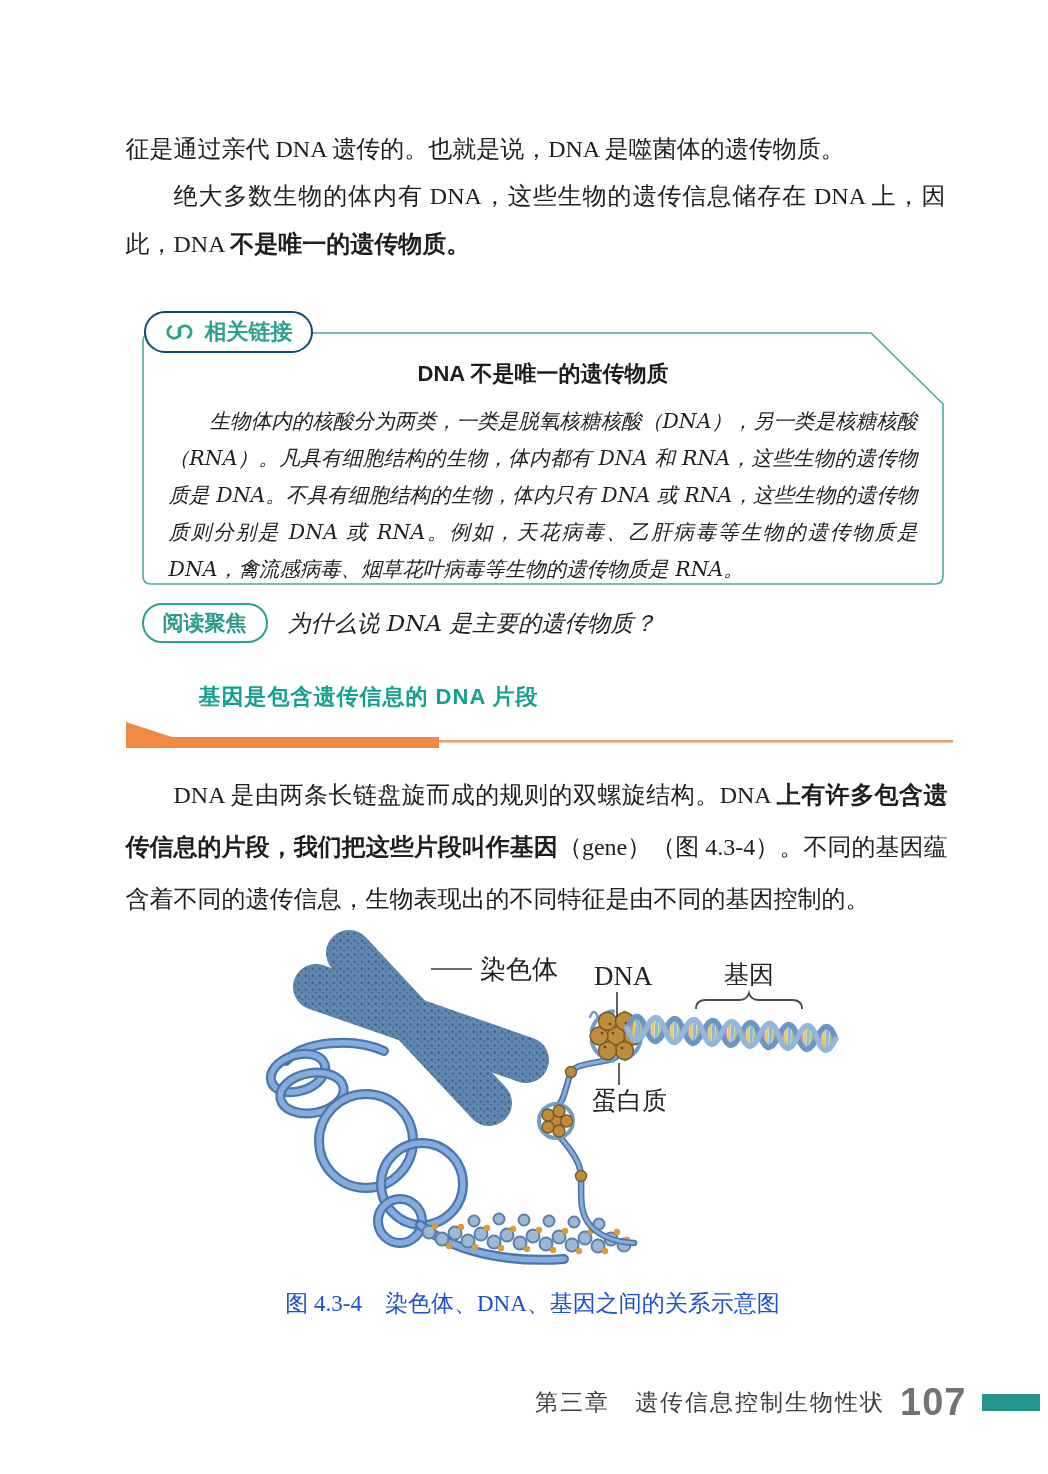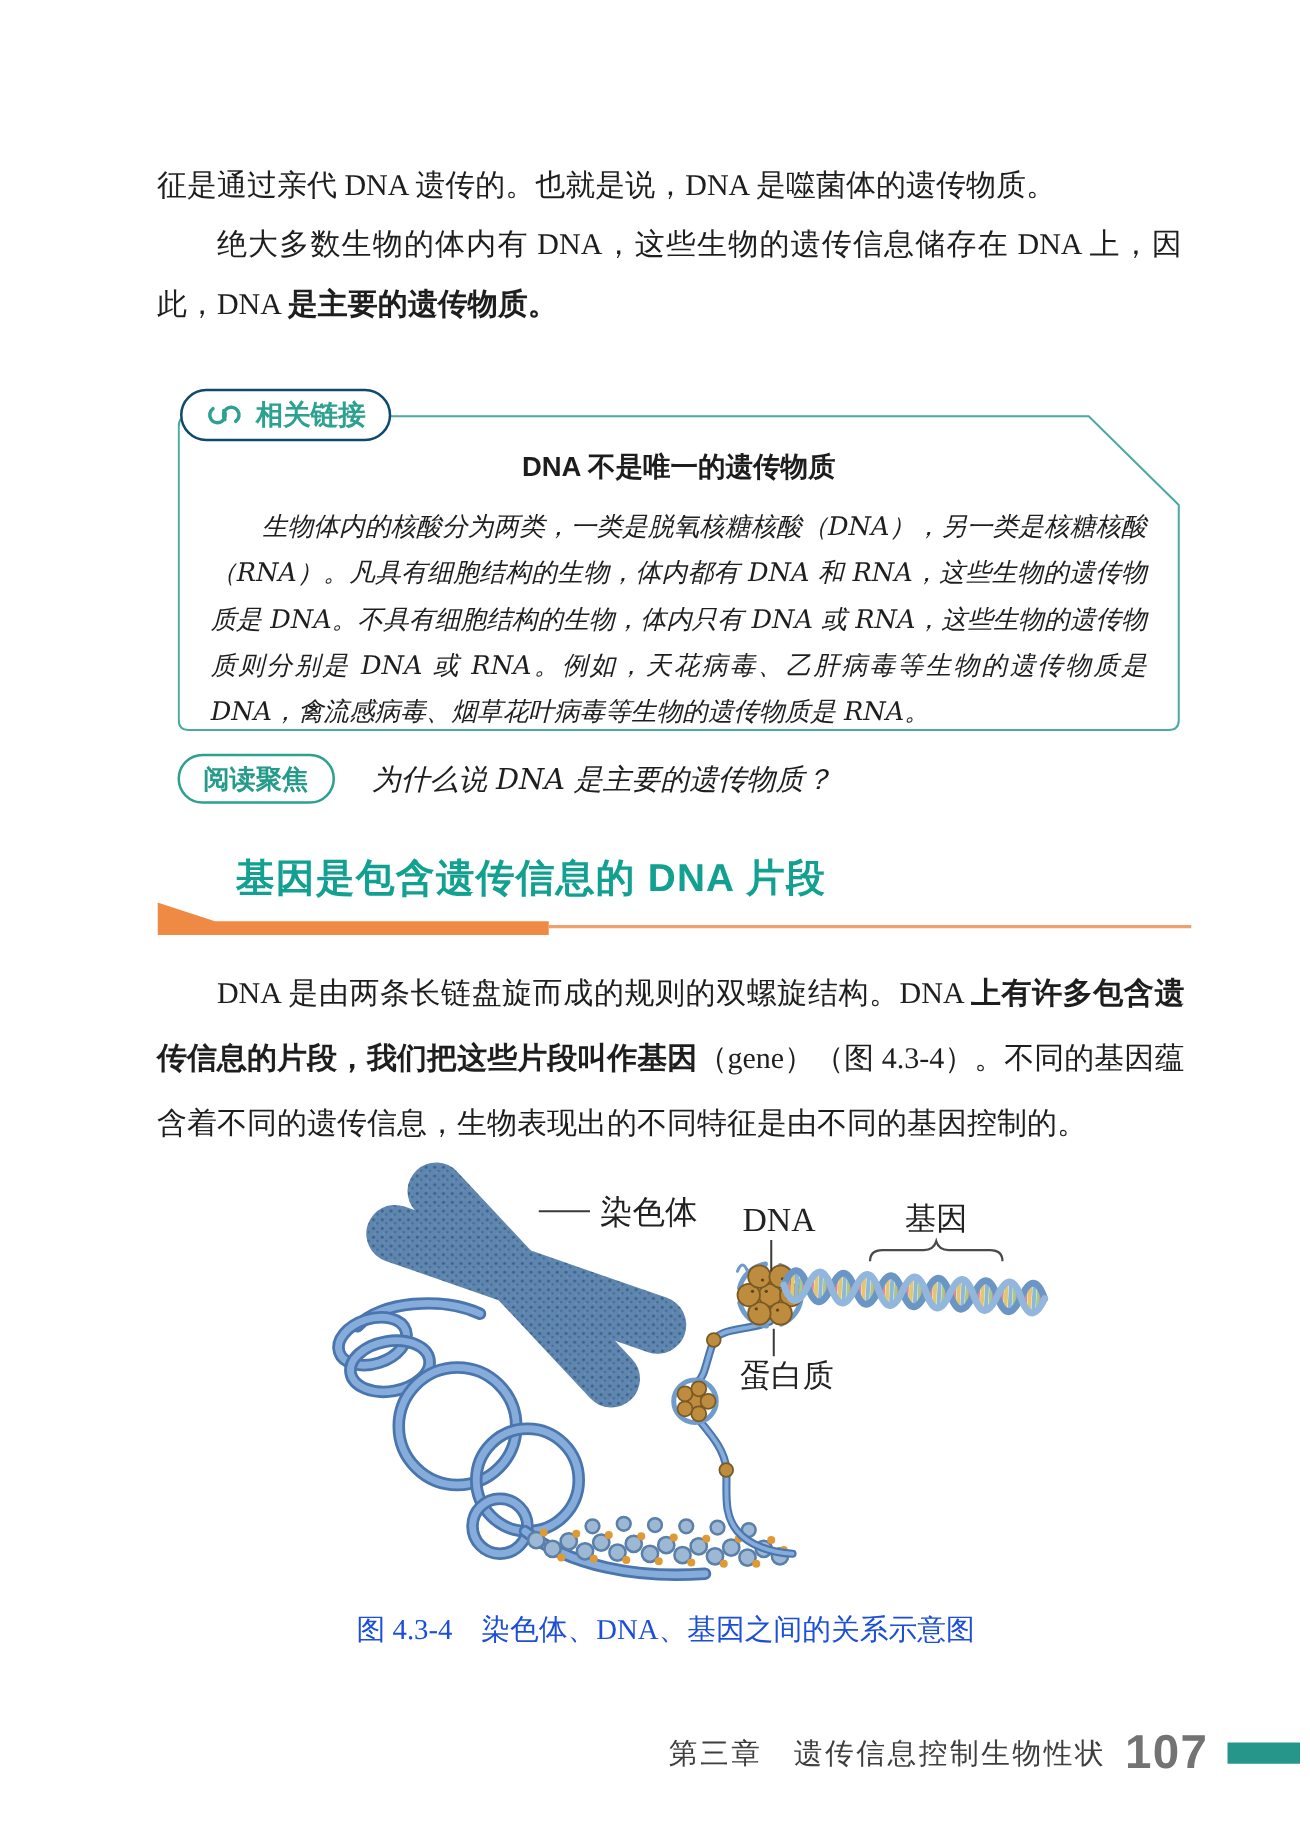--- a/index.html
+++ b/index.html
@@ -25,27 +25,27 @@
              border:2px solid #0c4a6e; border-radius:22px; background:#fff;
              display:flex; align-items:center; gap:9px;
              color:#2ca18f; font-size:22px; }
   .box-title { position:relative; text-align:center; margin-top:27px;
                font-size:22px; color:#1d1d1d; }
   .box-body { position:relative; margin:14px 27px 0 27px; font-size:20.5px;
               line-height:37px; text-align:justify; text-indent:2em; color:#1e1e1e; }
 
   
   .reading-focus { position:absolute; left:133px; top:603px; display:flex;
-                   align-items:center; gap:30px; }
+                   align-items:center; gap:20px; }
   .rf-pill { border:2px solid #2ca18f; border-radius:22px; padding:4px 19px;
              color:#279b8a; font-size:21px; background:#fff; }
   .rf-q { font-size:23px; color:#1e1e1e;text-align:right; }
 
   
-  .section-heading { position:absolute; left:180px; top:682px; font-size:31px;
+  .section-heading { position:absolute; left:190px; top:682px; font-size:22px;
                      color:#12a190; letter-spacing:1px; }
   .heading-rule { position:absolute; left:117px; top:718px; }
 
   
   .para-3 { position:absolute; left:117px; top:769px; width:822px; font-size:24px;
             line-height:52px; text-align:justify; text-indent:2em; color:#1e1e1e; }
   .para-3 b { font-family:"Liberation Sans","DejaVu Sans",sans-serif; font-weight:bold; }
 
   
   .figure { position:absolute; left:225px; top:925px; }
@@ -61,21 +61,21 @@
 
   svg text { font-family:"Liberation Serif","DejaVu Serif",serif; }
 </style>
 </head>
 <body>
 
 <div class="page">
 
   <div class="intro">
     <p><span>征是通过亲代 DNA 遗传的。也就是说，DNA 是噬菌体的遗传物质。</span></p>
-    <p class="indent"><span>绝大多数生物的体内有 DNA，这些生物的遗传信息储存在 DNA 上，因此，DNA </span><b>是主要的遗传物质。</b></p>
+    <p class="indent"><span>绝大多数生物的体内有 DNA，这些生物的遗传信息储存在 DNA 上，因此，DNA </span><b>不是唯一的遗传物质。</b></p>
   </div>
 
   <div class="link-box">
     <svg class="outline" width="803" height="253" viewBox="0 0 803 253">
       <path d="M 9,1 H 729 L 801,72 V 244 Q 801,252 793,252 H 9 Q 1,252 1,244 V 9 Q 1,1 9,1 Z" fill="none" stroke="#4aa9a0" stroke-width="1.6"></path>
     </svg>
     <div class="box-tag hei">
       <svg width="32" height="24" viewBox="0 0 32 24">
         <g fill="none" stroke="#2ca18f" stroke-width="2.8" stroke-linecap="round">
           <circle cx="10" cy="12" r="6.2" stroke-dasharray="29 10" transform="rotate(-35 10 12)"></circle>

